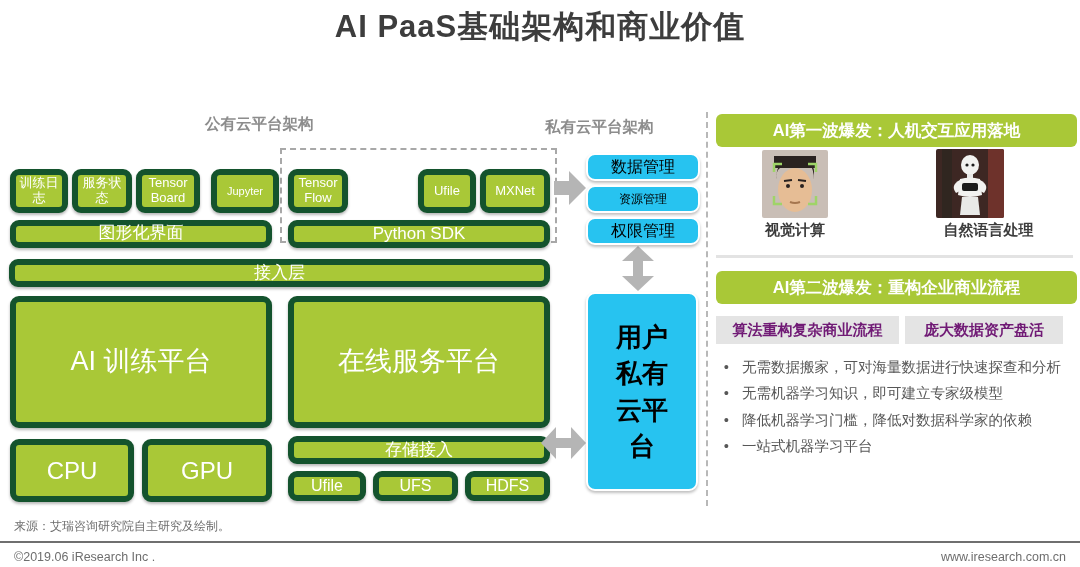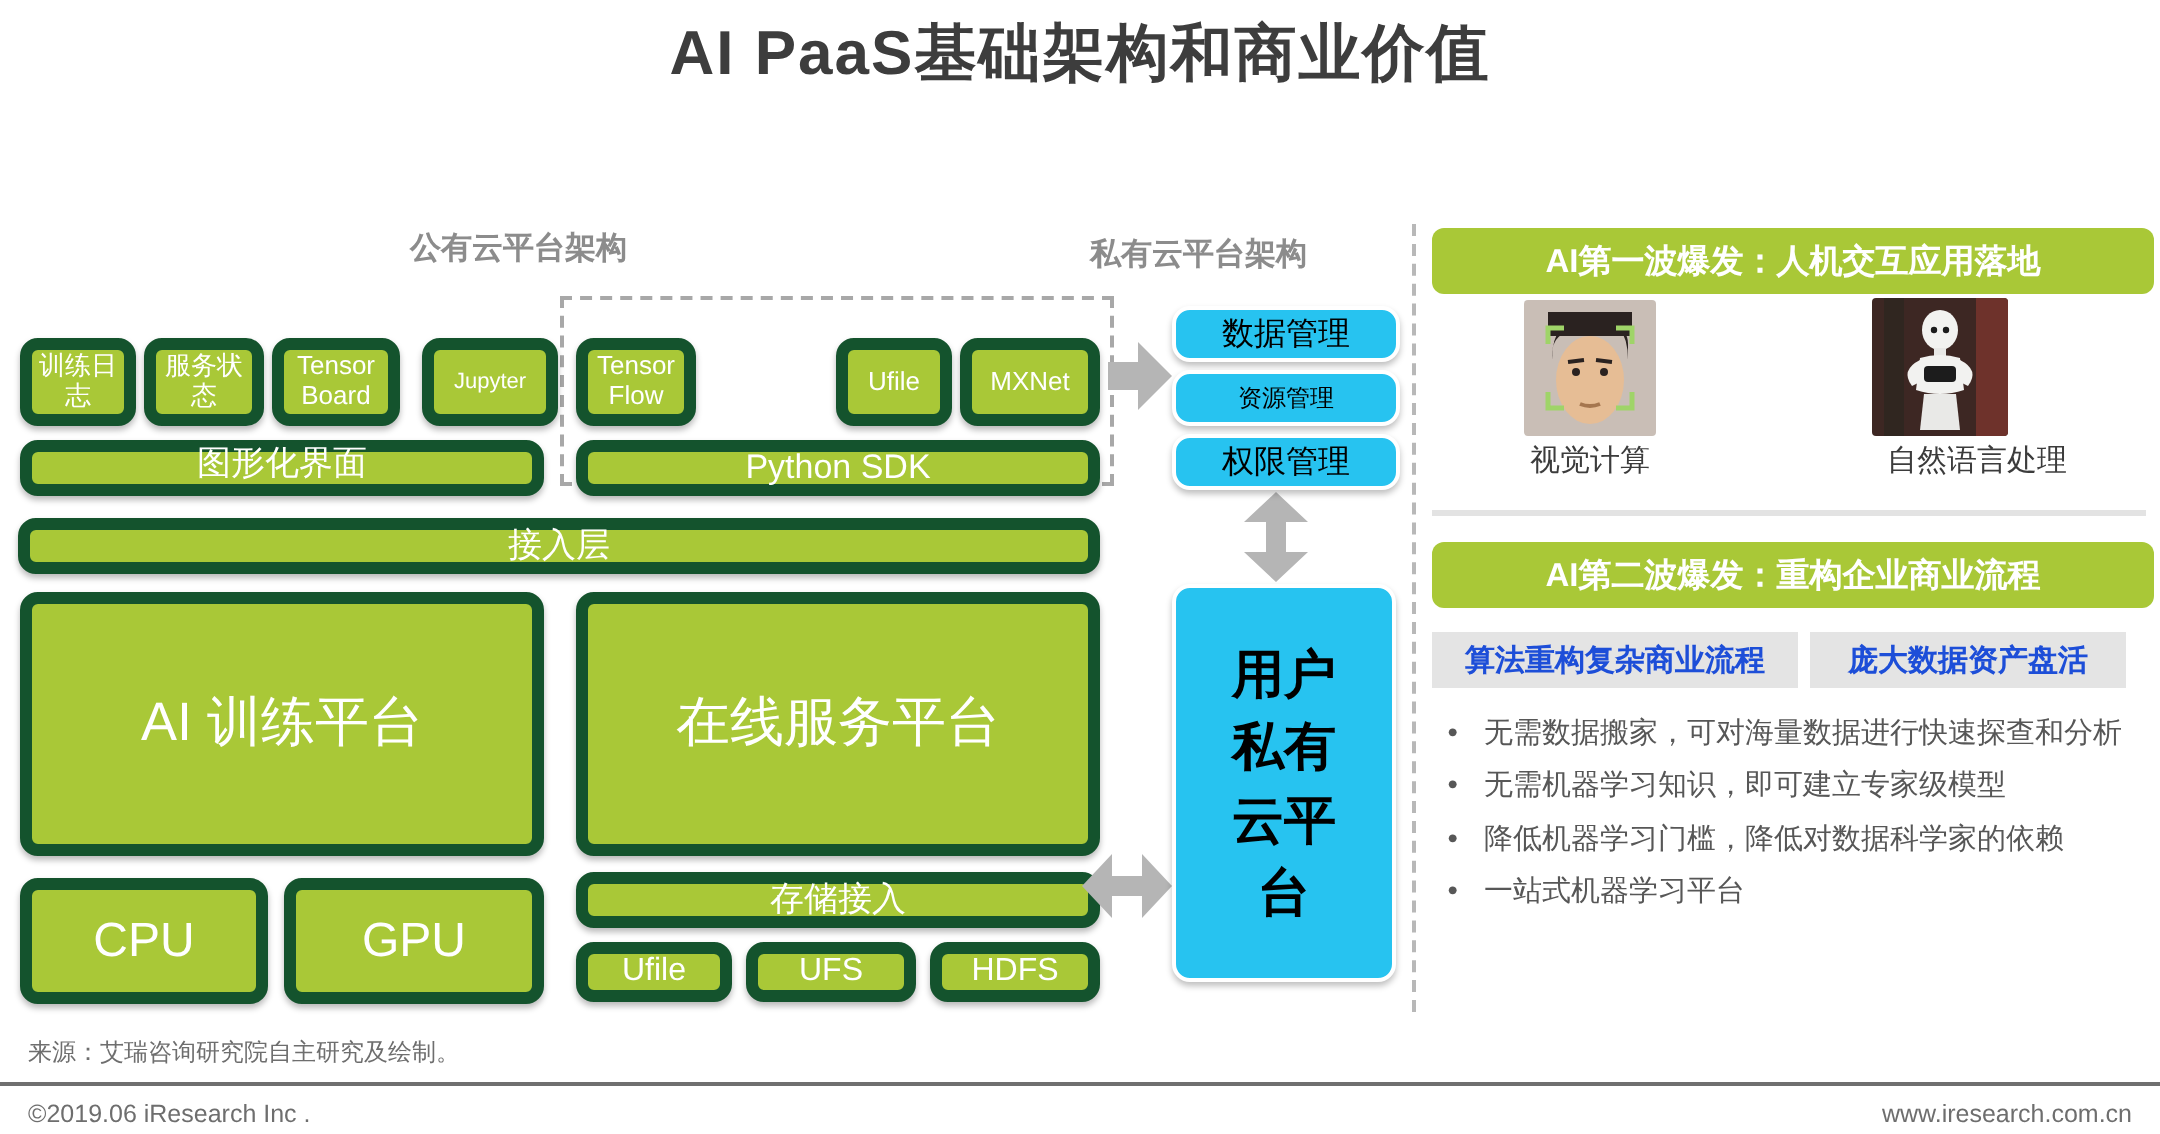--- a/index.html
+++ b/index.html
@@ -13,23 +13,23 @@
         text-align:center;box-sizing:border-box;line-height:1.15;margin-top:12px;}
   .bbox{position:absolute;background:#27c3f0;color:#000000;border:2px solid #fff;border-radius:9px;
         box-shadow:0 2px 3px rgba(0,0,0,.25);display:flex;align-items:center;justify-content:center;
         text-align:center;box-sizing:border-box;}
   .dashed-rect{position:absolute;border:2px dashed #a8a8a8;box-sizing:border-box;}
   .dashed-vline{position:absolute;border-left:2px dashed #b8b8b8;}
   .arrow{position:absolute;}
   .hdr{position:absolute;background:#a9c837;color:#fff;border-radius:6px;display:flex;
        align-items:center;justify-content:center;font-size:16.5px;font-weight:bold;
        box-sizing:border-box;white-space:nowrap;}
-  .chip{position:absolute;background:#e4e4e4;color:#1d4ed8;font-weight:bold;font-size:15px;
+  .chip{position:absolute;background:#e4e4e4;color:#701a75;font-weight:bold;font-size:15px;
         display:flex;align-items:center;justify-content:center;box-sizing:border-box;white-space:nowrap;}
-  .imglabel{position:absolute;font-size:15px;font-weight:normal;color:#3c3c3c;text-align:center;}
+  .imglabel{position:absolute;font-size:15px;font-weight:bold;color:#3c3c3c;text-align:center;}
   .divider{position:absolute;background:#e3e3e3;}
   .bullets{position:absolute;margin:0;padding:0;list-style:none;font-family:Liberation Mono, monospace;}
   .bullets li{position:relative;padding-left:24px;font-size:14.5px;color:#575757;
               line-height:1.55;margin-bottom:4px;}
   .bullets li::before{content:"•";position:absolute;left:4px;top:0;color:#575757;}
   .src{position:absolute;font-size:12px;color:#6e6e6e;}
   .footline{position:absolute;background:#6f6f6f;}
   .imgbox{position:absolute;border-radius:2px;overflow:hidden;}
 </style>
 </head>

